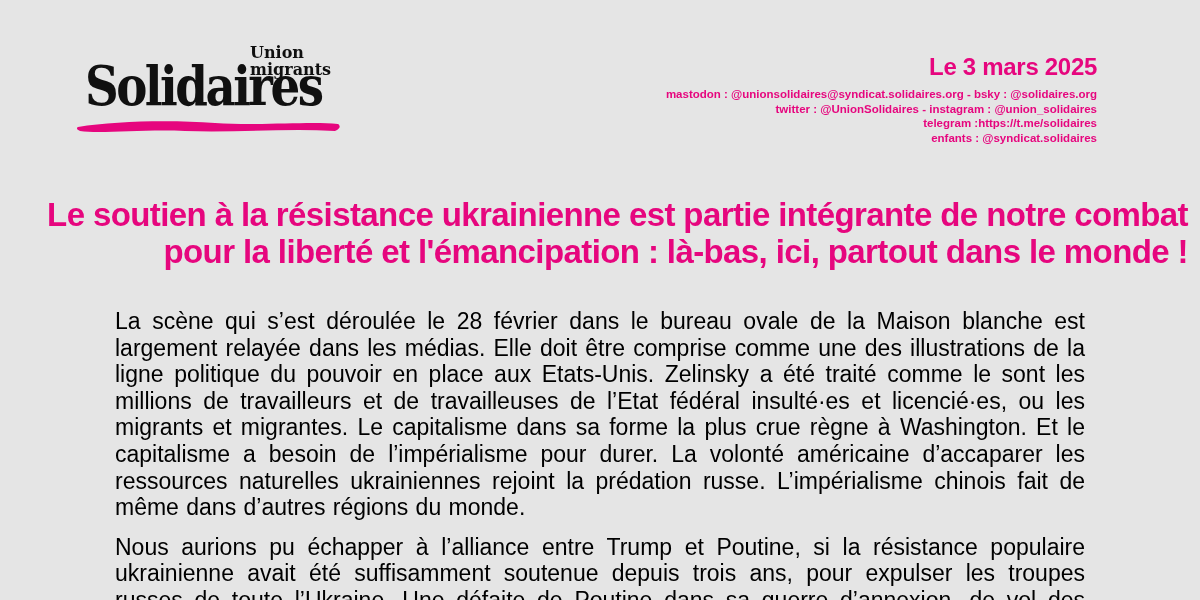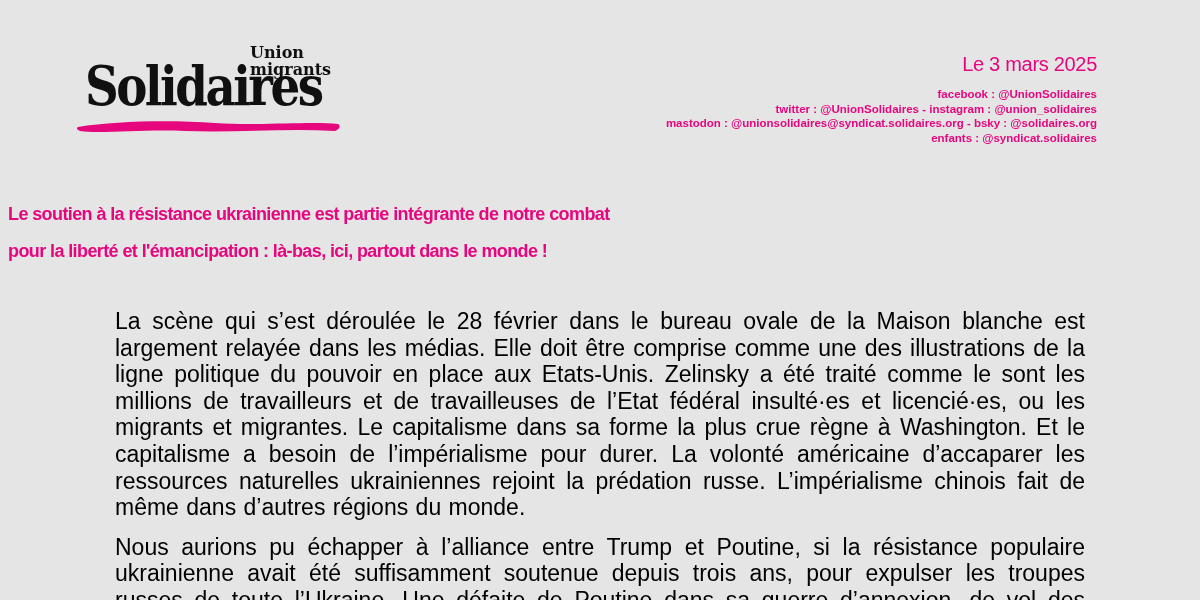--- a/index.html
+++ b/index.html
@@ -22,34 +22,34 @@
   .logo-union {
     position:absolute; left:165px; top:8px;
     font-family:"DejaVu Serif", serif; font-weight:bold;
     font-size:16px; line-height:17px; color:#101010;
   }
   .logo-brush { position:absolute; left:-10px; top:82px; }
 
   
   .date {
     position:absolute; top:53px; right:103px;
-    font-size:20px; font-weight:normal; color:#e6067e;
+    font-size:24px; font-weight:bold; color:#e6067e;
     letter-spacing:-0.3px; white-space:nowrap;
   }
   .socials {
     position:absolute; top:87px; right:103px;
     text-align:right; font-size:11.5px; font-weight:bold;
     line-height:14.6px; color:#e6067e; white-space:nowrap;
   }
 
   
   .title {
     position:absolute; top:196px; left:8px; width:1180px;
-    margin:0; text-align:left;
-    font-size:18px; font-weight:bold; line-height:37px;
+    margin:0; text-align:right;
+    font-size:33px; font-weight:bold; line-height:37px;
     letter-spacing:-0.6px; color:#e6067e;
   }
   .title div { white-space:nowrap; }
 
   
   .body-text {
     position:absolute; top:308px; left:115px; width:970px;
   }
   .body-text p {
     margin:0 0 13px 0;
@@ -69,23 +69,23 @@
       <div>migrants</div>
     </div>
     <div class="logo-name">Solidaires</div>
     <svg class="logo-brush" width="268" height="18" viewBox="0 0 268 18" aria-hidden="true">
       <path d="M3,9 C40,3 95,2 140,5 C185,8 235,3 263,6 C266,8 265,11 260,13 C210,10 160,15 110,13 C70,11 25,16 5,13 C2,12 1,10 3,9 Z" fill="#e6067e"></path>
     </svg>
   </div>
 
   <div class="date">Le 3 mars 2025</div>
   <div class="socials">
-    <div>facebook : @UnionSolidaires</div>
+    <div>mastodon : @unionsolidaires@syndicat.solidaires.org - bsky : @solidaires.org</div>
     <div>twitter : @UnionSolidaires - instagram : @union_solidaires</div>
-    <div>mastodon : @unionsolidaires@syndicat.solidaires.org - bsky : @solidaires.org</div>
+    <div>telegram :https://t.me/solidaires</div>
     <div>enfants : @syndicat.solidaires</div>
   </div>
 
   <h1 class="title">
     <div>Le soutien à la résistance ukrainienne est partie intégrante de notre combat</div>
     <div>pour la liberté et l'émancipation : là-bas, ici, partout dans le monde !</div>
   </h1>
 
   <div class="body-text">
     <p>La scène qui s’est déroulée le 28 février dans le bureau ovale de la Maison blanche est largement relayée dans les médias. Elle doit être comprise comme une des illustrations de la ligne politique du pouvoir en place aux Etats-Unis. Zelinsky a été traité comme le sont les millions de travailleurs et de travailleuses de l’Etat fédéral insulté·es et licencié·es, ou les migrants et migrantes. Le capitalisme dans sa forme la plus crue règne à Washington. Et le capitalisme a besoin de l’impérialisme pour durer. La volonté américaine d’accaparer les ressources naturelles ukrainiennes rejoint la prédation russe. L’impérialisme chinois fait de même dans d’autres régions du monde.</p>

